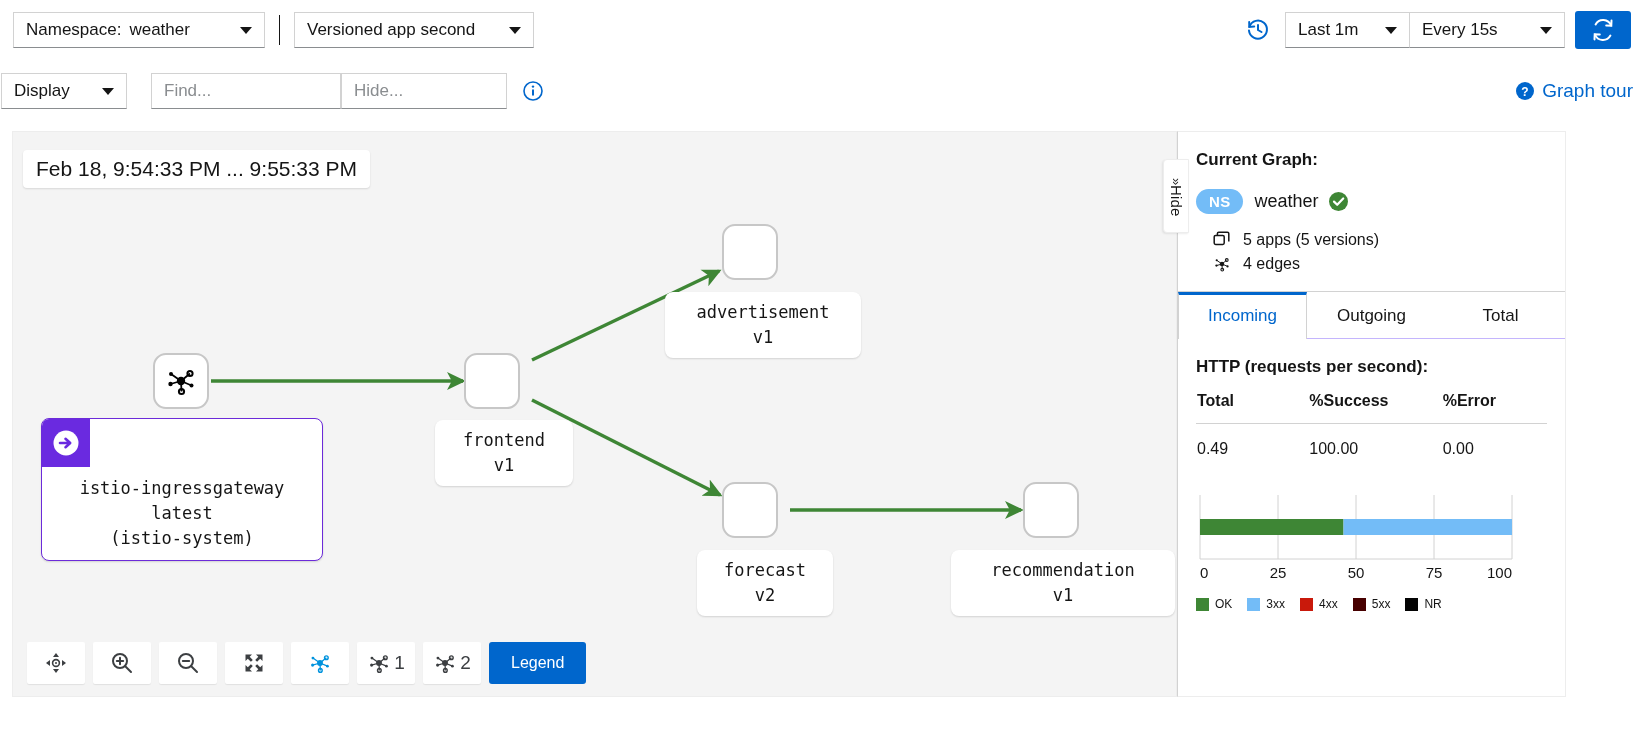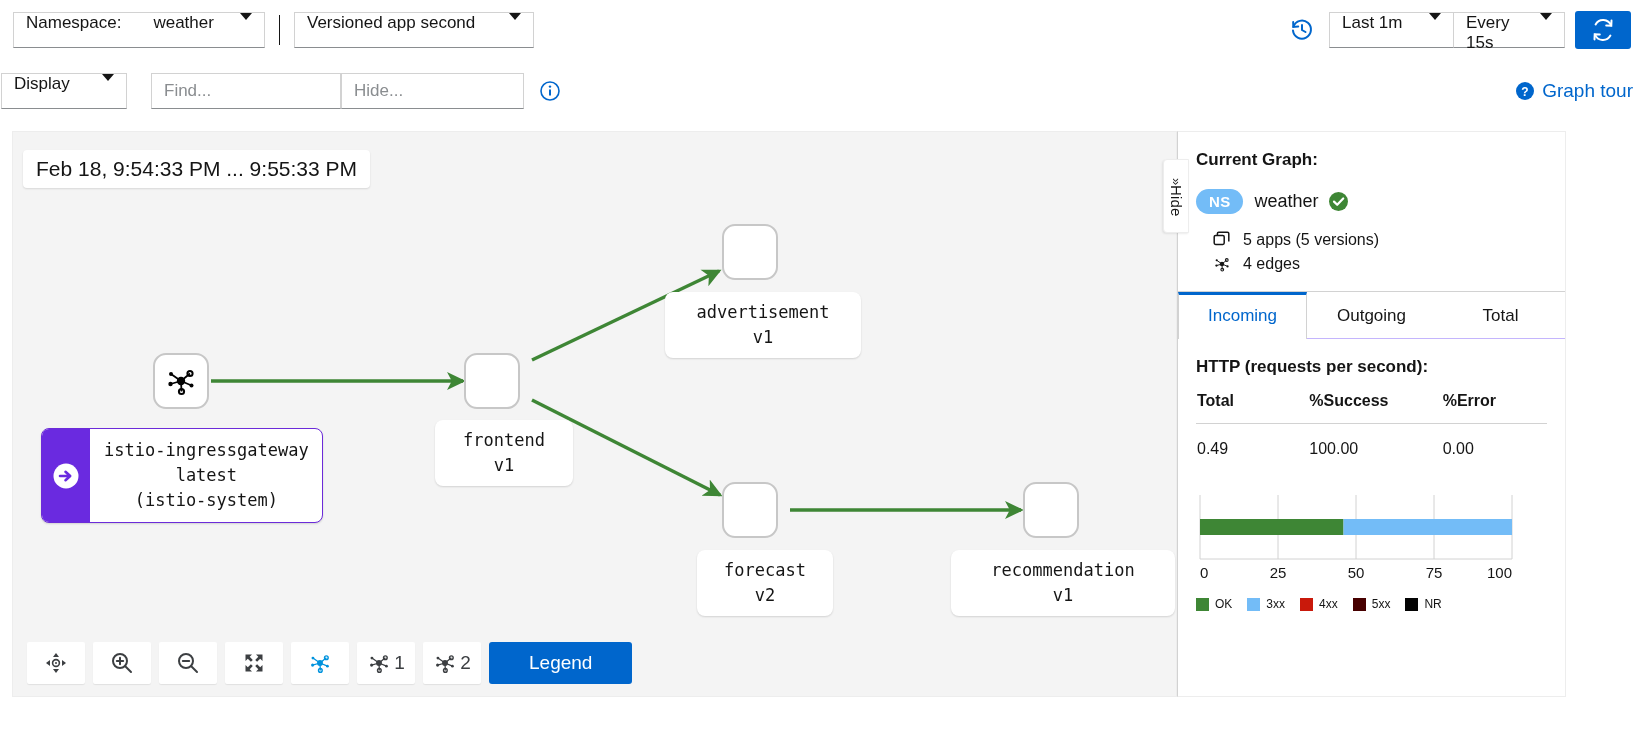--- a/index.html
+++ b/index.html
@@ -32,27 +32,26 @@
     display: flex; align-items: center;
     padding-right: 14px;
     gap: 0;
   }
   .select-box {
     height: 36px;
     border: 1px solid #d2d2d2;
     border-bottom: 1px solid #8a8d90;
     background: #fff;
     display: flex;
-    align-items: flex-start;
+    align-items: center;
     padding: 0 12px;
     font-size: 17px;
     color: #151515;
     cursor: pointer;
     box-sizing: border-box;
-    gap: 24px;
   }
   .select-box .caret {
     margin-left: 14px;
     width: 0; height: 0;
     border-left: 6px solid transparent;
     border-right: 6px solid transparent;
     border-top: 7px solid #151515;
   }
   #ns-select { width: 252px; justify-content: flex-start; }
   #ns-select .ns-label { margin-right: 8px; }
@@ -66,21 +65,21 @@
   #graphtype-select .caret { margin-left: auto; }
 
   .history-icon {
     width: 26px; height: 26px;
     margin-right: 14px;
     color: #0066cc;
     display: flex; align-items: center; justify-content: center;
     cursor: pointer;
   }
   #duration-select { width: 124px; border-right: none; }
-  #refresh-select { width: 112px; }
+  #refresh-select { width: 156px; }
   #duration-select .caret, #refresh-select .caret { margin-left: auto; }
   .refresh-btn {
     width: 56px; height: 38px;
     background: #0066cc;
     border: none;
     margin-left: 10px;
     border-radius: 3px;
     display: flex; align-items: center; justify-content: center;
     cursor: pointer;
     color: #fff;
@@ -105,21 +104,21 @@
     background: #fff;
     font-size: 17px;
     color: #ef4444;
     padding: 0 12px;
     box-sizing: border-box;
     outline: none;
     font-family: "Liberation Sans", sans-serif;
   }
   .txt-input::placeholder { color: #8a8d90; }
   #find-input { width: 190px; margin-left: 24px; }
-  #hide-input { width: 183px; }
+  #hide-input { width: 166px; }
   .info-icon {
     margin-left: 16px;
     width: 20px; height: 20px;
     color: #0066cc;
     cursor: pointer;
     display: flex; align-items: center; justify-content: center;
   }
   .graph-tour {
     margin-left: auto;
     margin-right: 12px;
@@ -229,26 +228,26 @@
     margin-right: 8px;
     border-radius: 2px;
     box-shadow: 0 1px 1px rgba(3,3,3,0.08);
     font-size: 18px;
     gap: 3px;
   }
   .gbtn.active { color: #0093dd; }
   .gbtn .num { color: #3c3f42; font-size: 19px; }
   .legend-btn {
     height: 42px;
-    padding: 0 40px;
+    padding: 0 22px;
     background: #0066cc;
     color: #fff;
     border: none;
     border-radius: 3px;
-    font-size: 19px;
+    font-size: 16px;
     cursor: pointer;
     font-family: "Liberation Sans", sans-serif;
   }
 
   
   .hide-tab {
     position: absolute;
     left: 1151px; top: 28px;
     width: 24px; height: 72px;
     background: #ffffff;
@@ -489,21 +488,21 @@
             <circle cx="17" cy="17" r="4.2"></circle>
             <circle cx="7" cy="10" r="2"></circle>
             <circle cx="26" cy="9.5" r="2.6" fill="none" stroke="#030303" stroke-width="2"></circle>
             <circle cx="6.5" cy="20" r="2.2"></circle>
             <circle cx="17.5" cy="27.5" r="2.6" fill="none" stroke="#030303" stroke-width="2"></circle>
             <circle cx="27.5" cy="21.5" r="2"></circle>
             <path d="M17 17 L26 9.5 M17 17 L6.5 20 M17 17 L17.5 27.5 M17 17 L27.5 21.5 M17 17 L7 10" stroke="#030303" stroke-width="1.8" fill="none"></path>
           </g>
         </svg>
       </div>
-      <div class="node-label gateway" style="left:28px; top:296px; width:280px;">
+      <div class="node-label gateway" style="left:28px; top:286px; width:280px;flex-direction:column;">
         <div class="gw-badge">
           <svg width="30" height="30" viewBox="0 0 30 30">
             <circle cx="15" cy="15" r="12.5" fill="#ffffff"></circle>
             <path d="M9 15 h9 M14.5 10.8 L19.2 15 L14.5 19.2" stroke="#6a2ae0" stroke-width="2.6" fill="none" stroke-linecap="round" stroke-linejoin="round"></path>
           </svg>
         </div>
         <div class="gw-text">
           <div>istio-ingressgateway</div>
           <div>latest</div>
           <div>(istio-system)</div>

